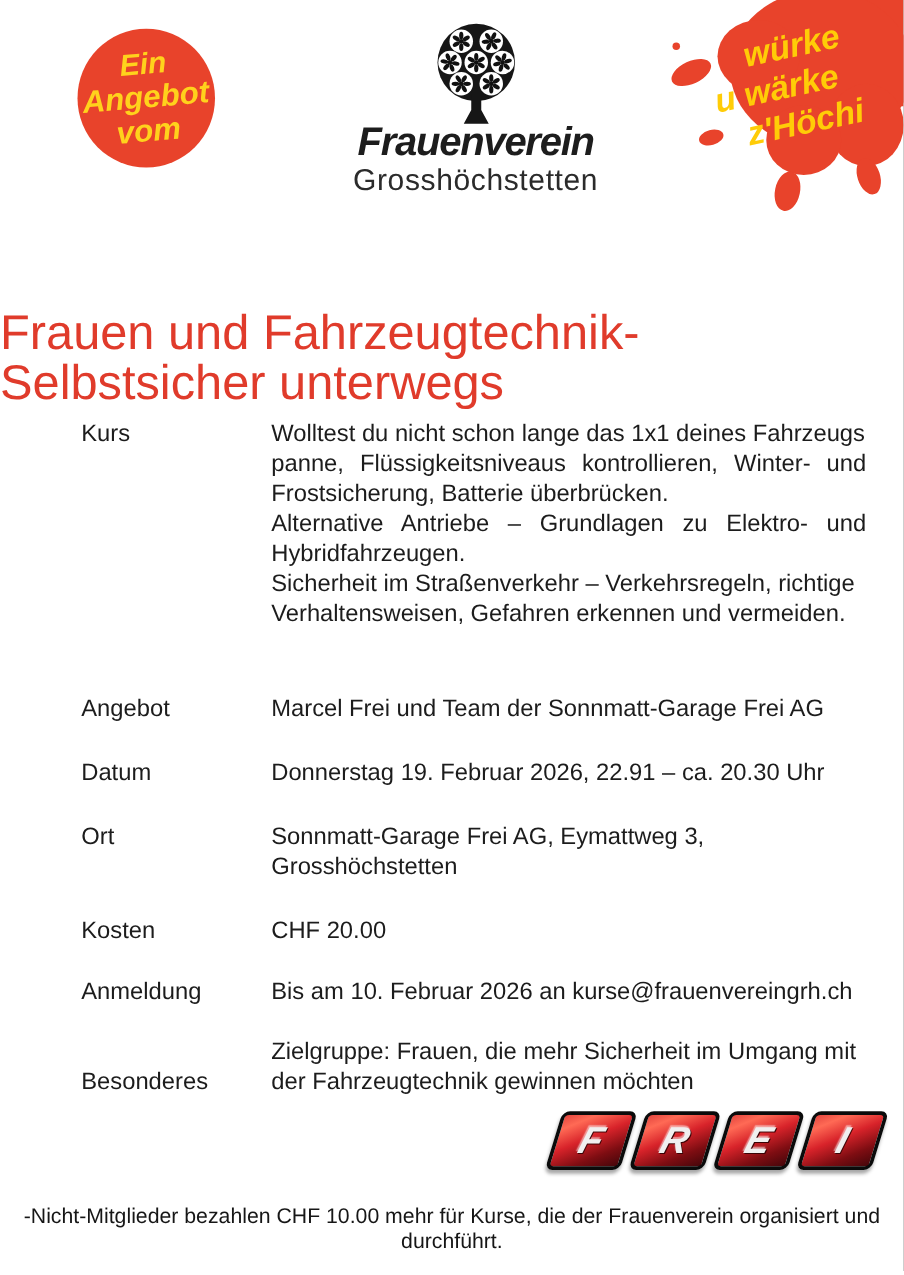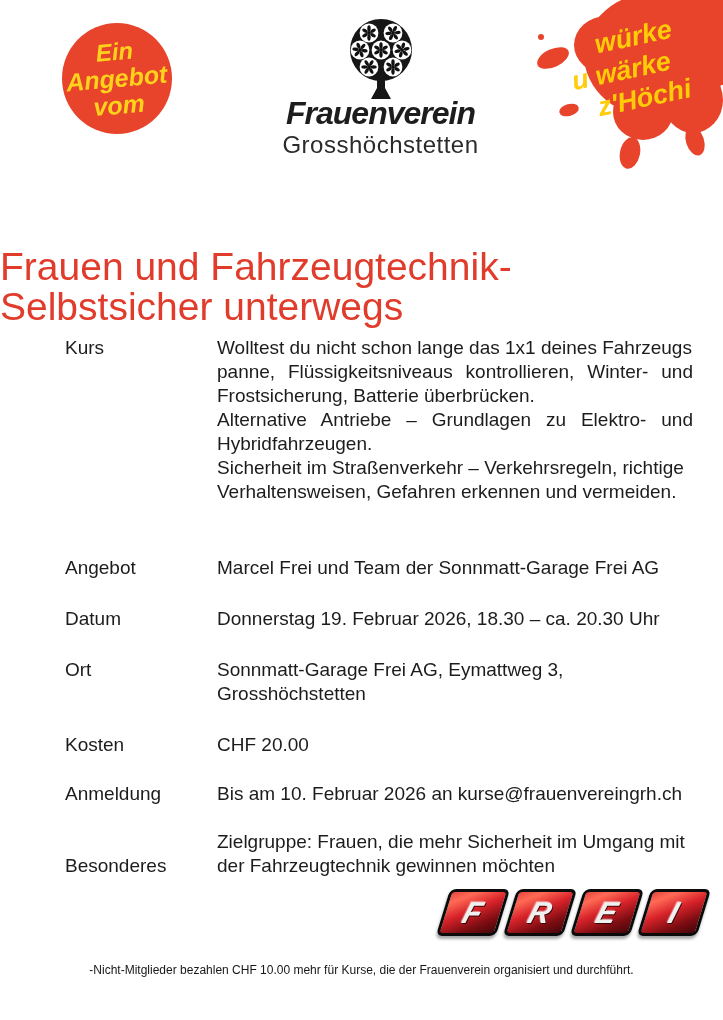--- a/index.html
+++ b/index.html
@@ -69,21 +69,21 @@
     display:flex; align-items:center; justify-content:center;
   }
   .frei-letter {
     font-style:italic; font-weight:bold; font-size:30px; color:#f0f0f0;
     text-shadow:1px 1px 0 #3a0406, -1px -1px 1px #ffffff88;
   }
 
   
   .footer {
     position:absolute; top:963px; left:0; width:100%;
-    text-align:center; font-size:12px; color:#161616;
+    text-align:center; font-size:17px; color:#161616;
   }
 </style>
 </head>
 <body>
 
 <div class="page">
 
   <div class="badge">
     <div class="badge-text">
       <div class="l1">Ein</div>
@@ -172,21 +172,21 @@
     </div>
   </div>
 
   <div class="row r-leitung">
     <div class="label">Angebot</div>
     <div class="value">Marcel Frei und Team der Sonnmatt-Garage Frei AG</div>
   </div>
 
   <div class="row r-datum">
     <div class="label">Datum</div>
-    <div class="value">Donnerstag 19. Februar 2026, 18.30 – ca. 20.30 Uhr</div>
+    <div class="value">Donnerstag 19. Februar 2026, 22.91 – ca. 20.30 Uhr</div>
   </div>
 
   <div class="row r-ort">
     <div class="label">Ort</div>
     <div class="value">
       <div class="ln">Sonnmatt-Garage Frei AG, Eymattweg 3,</div>
       <div class="ln">Grosshöchstetten</div>
     </div>
   </div>
 

